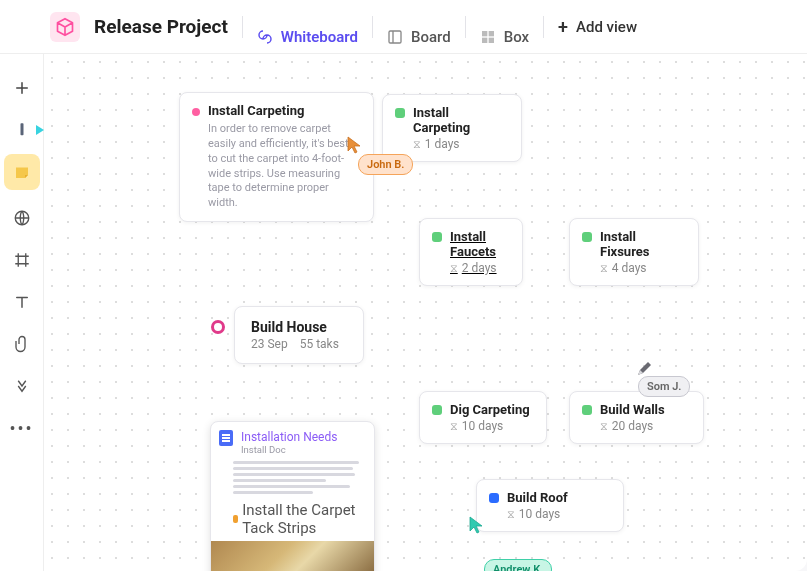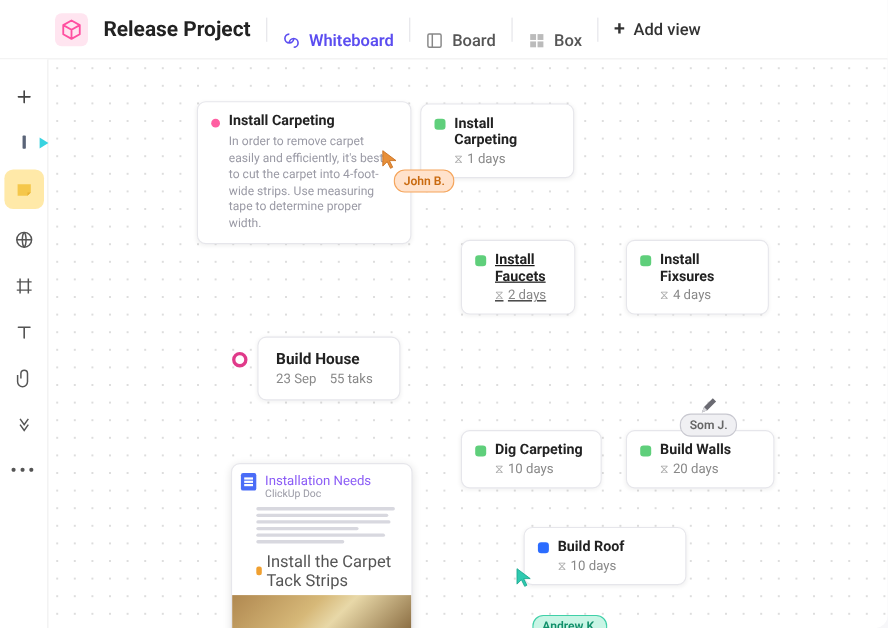--- a/index.html
+++ b/index.html
@@ -285,21 +285,21 @@
         </div>
       </div>
     </div>
 
     <div class="pencil-icon" style="left:592px; top:307px;">
       <svg viewBox="0 0 16 16">
           <path d="M2 14 L4 9 L12 1 L15 4 L7 12 Z" fill="#6a6a72"></path>
           <path d="M2 14 L4 9 L7 12 Z" fill="#d8d8dc"></path>
         </svg>
     </div>
-    <div class="name-tag gray" style="left:574px; top:322px;">Som J.</div>
+    <div class="name-tag gray" style="left:594px; top:322px;">Som J.</div>
 
     <div class="card" style="left:432px; top:425px; width:148px;">
       <div class="card-row">
         <span class="dot blue"></span>
         <div>
           <div class="card-title">Build Roof</div>
           <div class="card-sub">
               <span class="hourglass">⧖</span>
               <span>10 days</span>
             </div>
@@ -312,21 +312,21 @@
           <path d="M1 1 L1 15 L5 11 L8 17 L10 16 L7 10 L13 10 Z" fill="#2fcab0" stroke="#1aa890" stroke-width="0.8"></path>
         </svg>
     </div>
     <div class="name-tag teal" style="left:440px; top:480px;">Andrew K.</div>
 
     <div class="doc-card" style="left:166px; top:367px;">
       <div class="doc-card-head">
         <span class="doc-icon"></span>
         <div>
           <div class="doc-title">Installation Needs</div>
-          <div class="doc-sub">ClickUp Doc</div>
+          <div class="doc-sub">Install Doc</div>
         </div>
       </div>
       <div class="doc-lines">
         <div class="doc-line" style="width:95%"></div>
         <div class="doc-line" style="width:90%"></div>
         <div class="doc-line" style="width:92%"></div>
         <div class="doc-line" style="width:70%"></div>
         <div class="doc-line" style="width:88%"></div>
         <div class="doc-line" style="width:60%"></div>
       </div>

